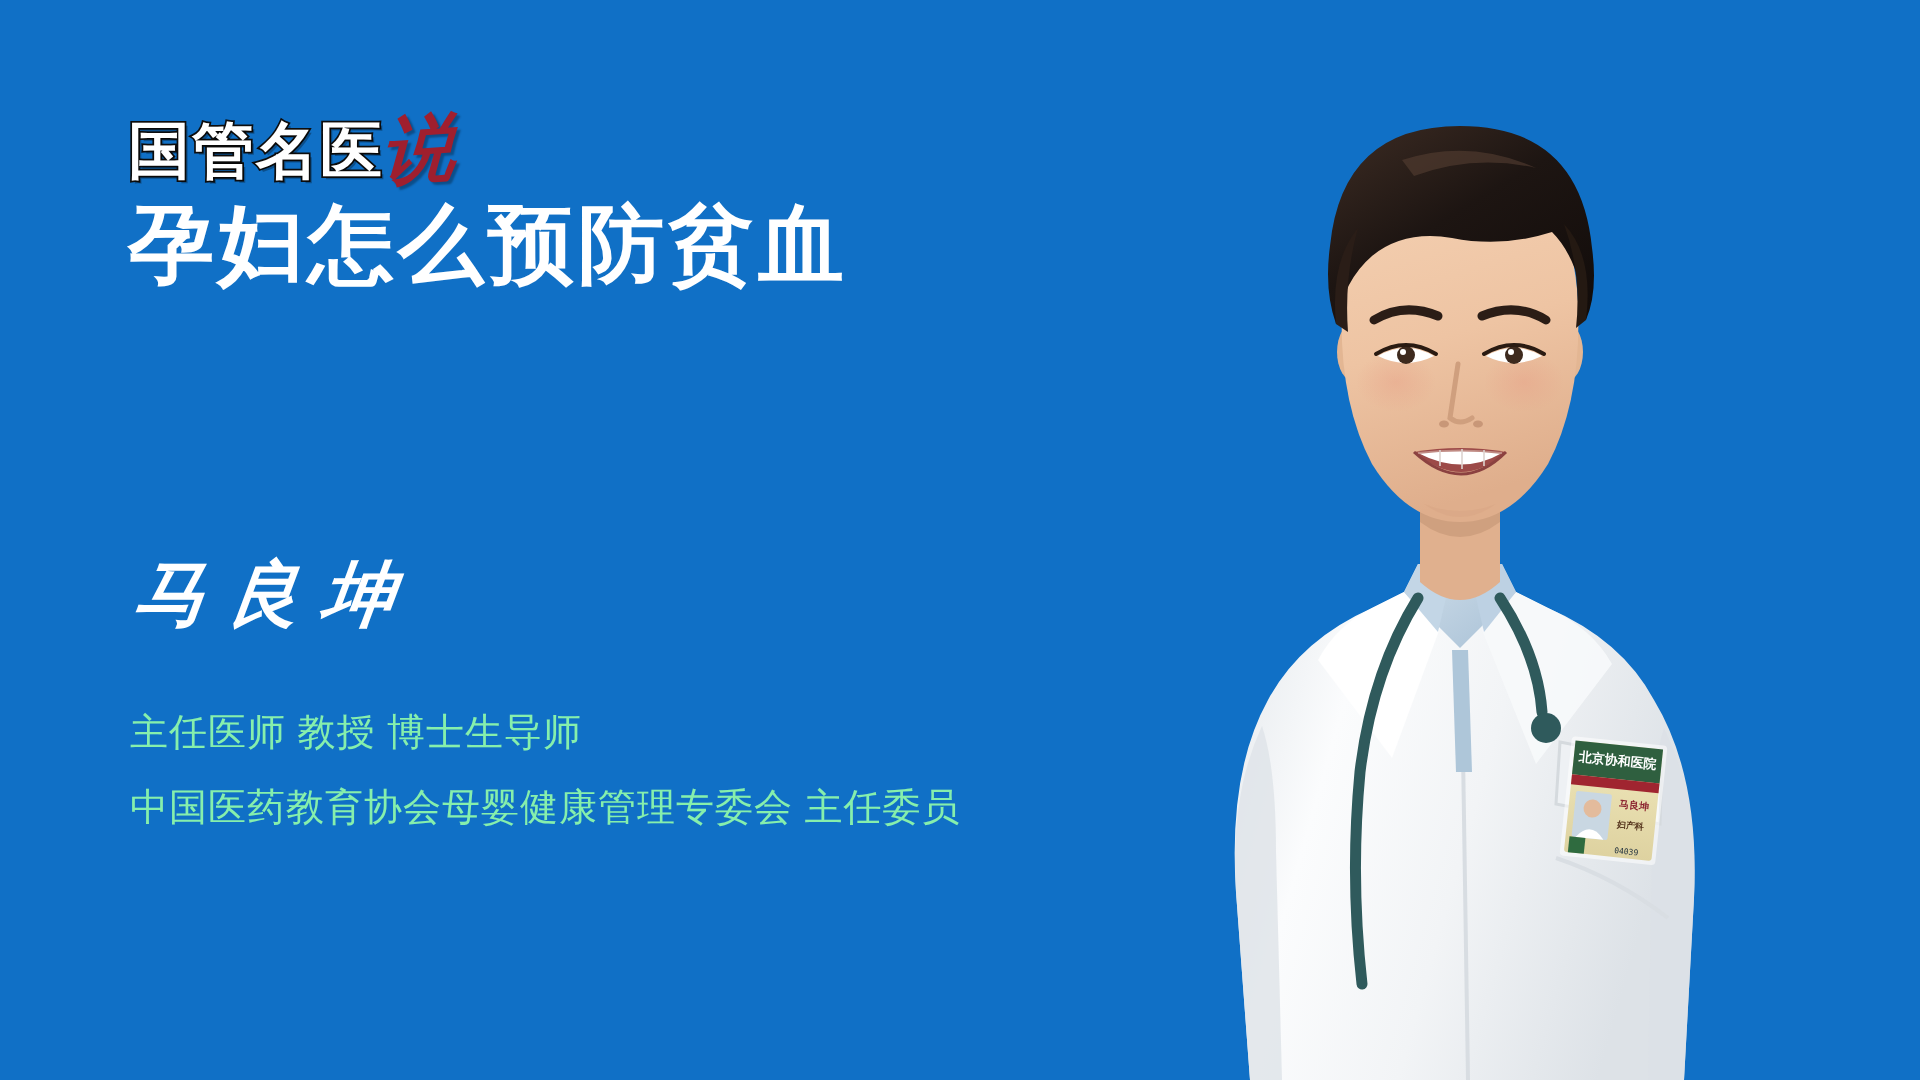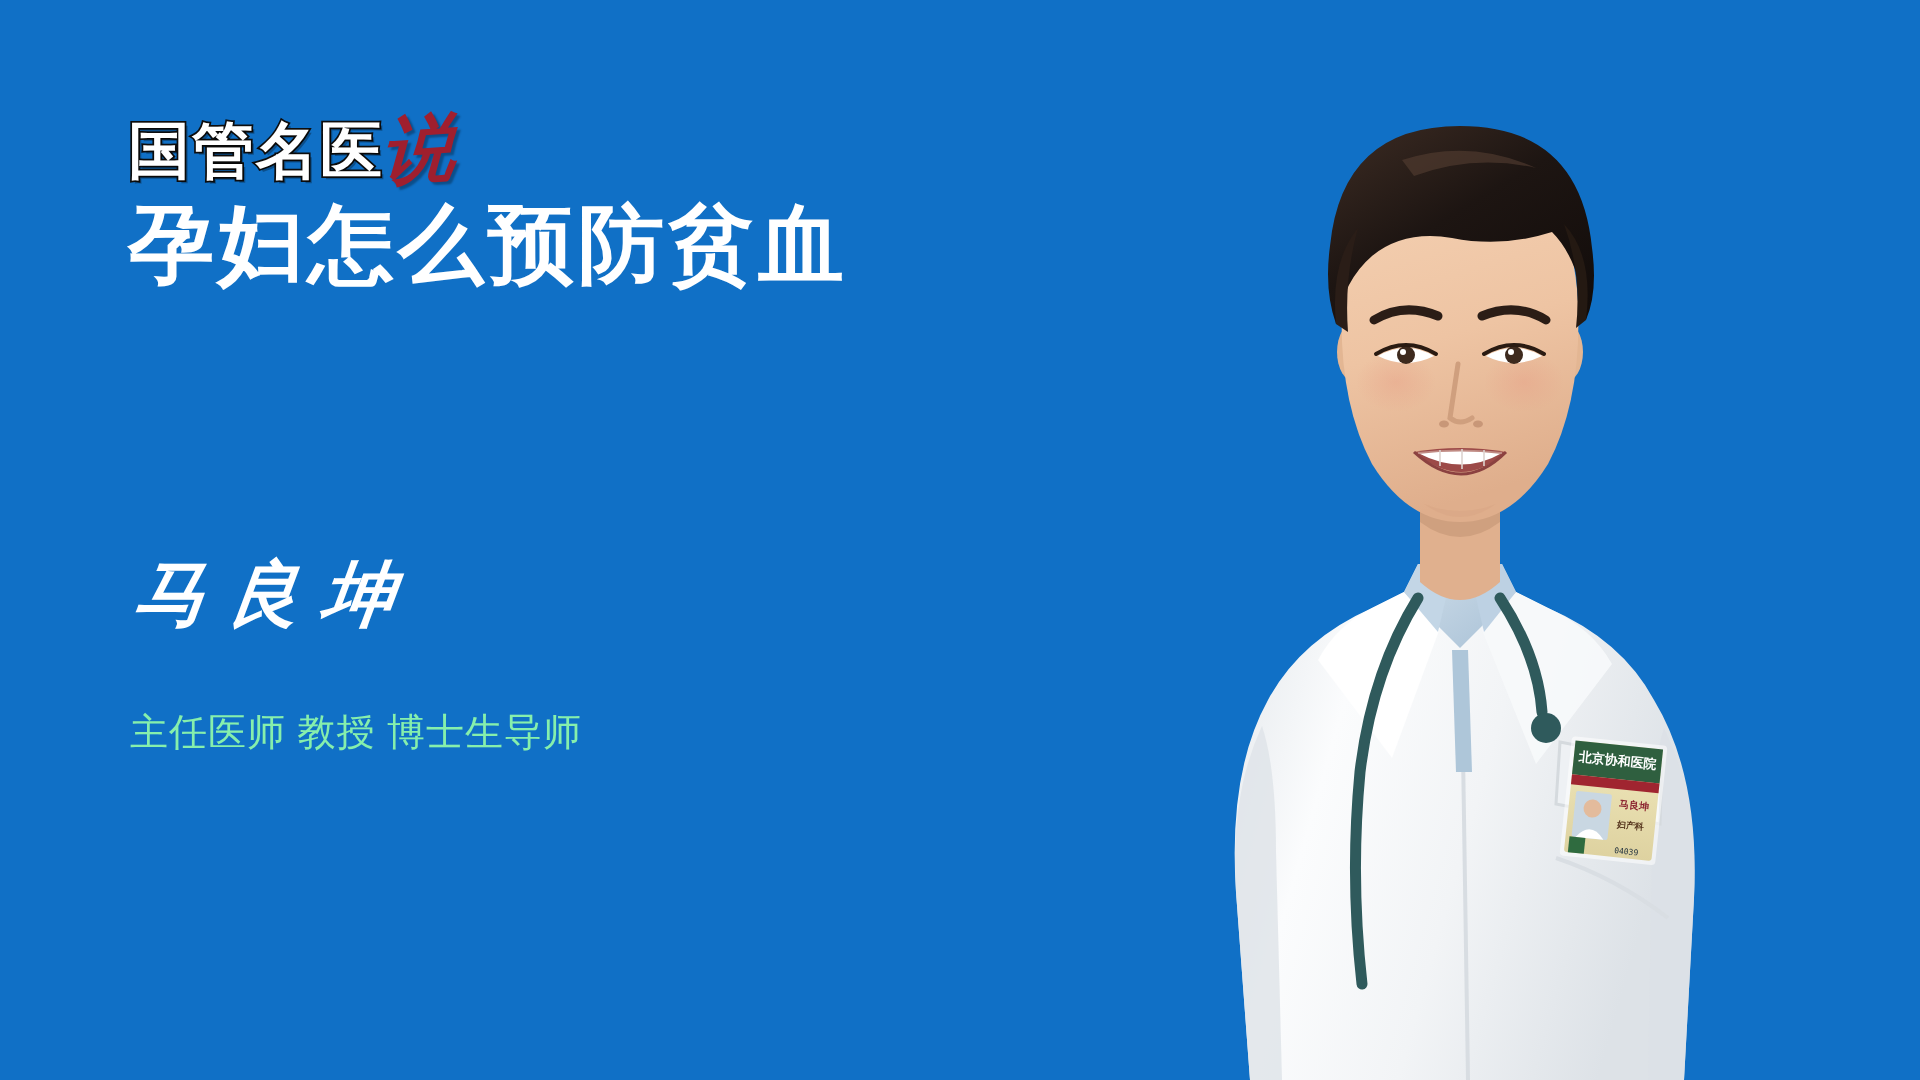--- a/index.html
+++ b/index.html
@@ -92,20 +92,21 @@
     <span class="hanzi-outline">国管名医</span>
     <span class="hanzi-red">说</span>
   </div>
 
   <div id="title">孕妇怎么预防贫血</div>
 
   <div id="doctor-name">马良坤</div>
 
   <div id="credentials">
     <div class="cred-line">主任医师  教授  博士生导师</div>
+    <div class="cred-line">中国医药教育协会母婴健康管理专委会  主任委员</div>
   </div>
 
   <div id="portrait">
     <svg viewBox="0 0 920 1028" preserveAspectRatio="xMidYMax meet" aria-hidden="true">
       <defs>
         <linearGradient id="coatG" x1="0" y1="0" x2="1" y2="0.3">
           <stop offset="0%" stop-color="#e4e8ec"></stop>
           <stop offset="28%" stop-color="#fbfcfd"></stop>
           <stop offset="60%" stop-color="#f2f4f6"></stop>
           <stop offset="100%" stop-color="#dde2e7"></stop>

